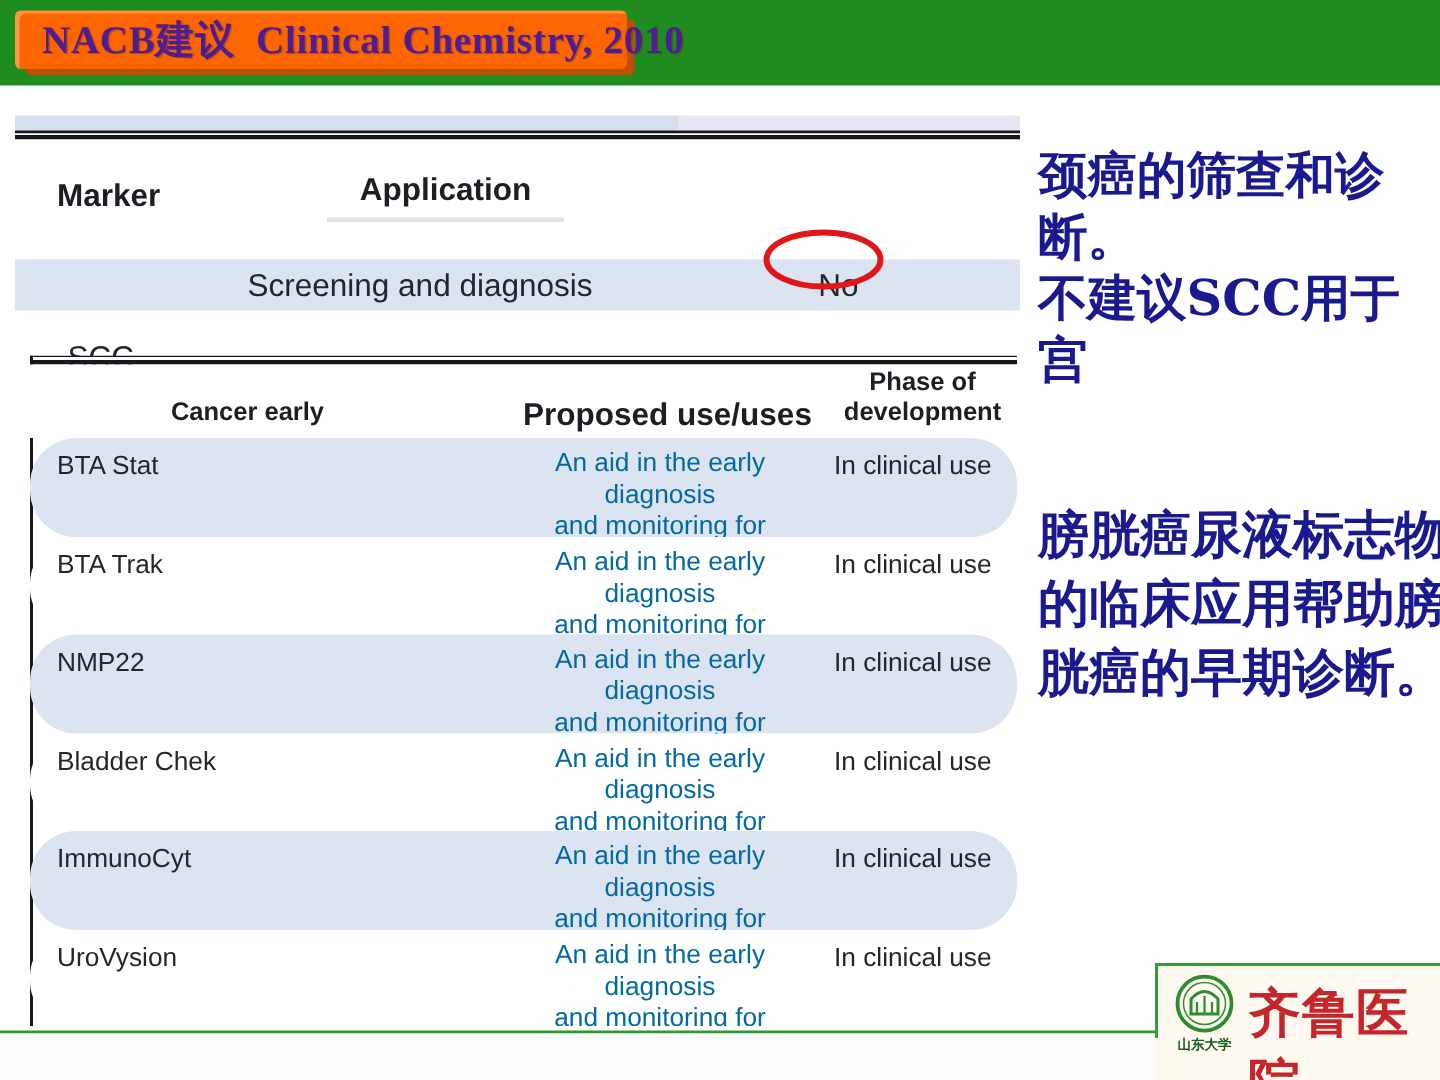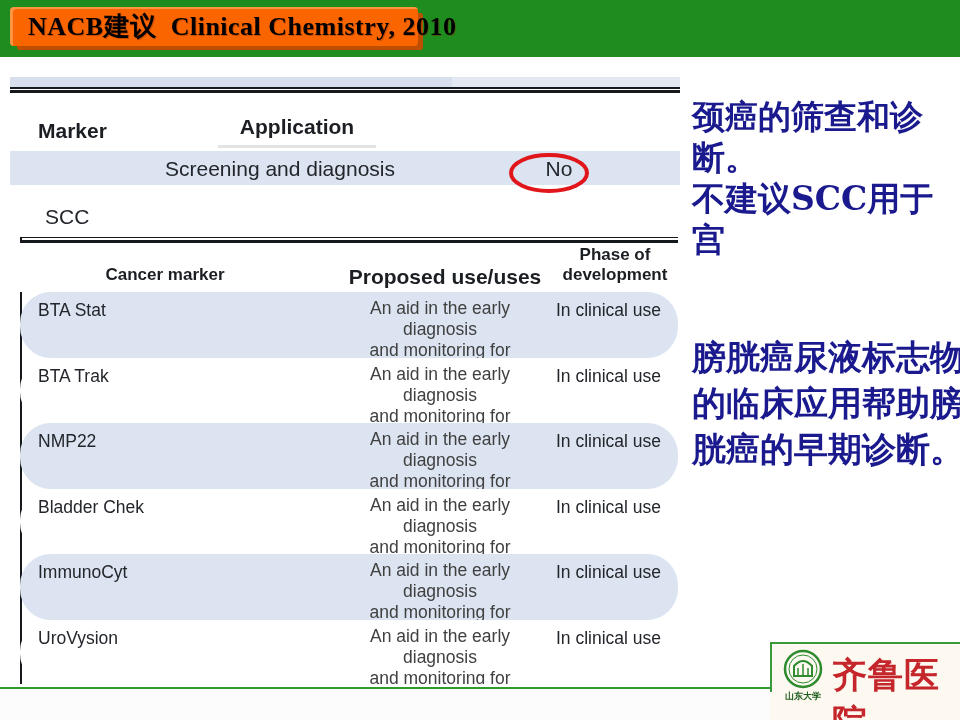--- a/index.html
+++ b/index.html
@@ -11,53 +11,53 @@
   .green-band { position:absolute; left:0; top:0; width:960px; height:57px; background:#1e8c1e; }
 
   
   .banner {
     position:absolute; left:10px; top:7px; width:408px; height:39px;
     background:#fb6500; border-radius:4px;
     box-shadow:6px 5px 0 -1px #bf4f00, inset 3px 2px 0 rgba(255,190,120,.55);
     display:flex; align-items:center; padding-left:18px;
   }
   .banner-title {
-    color:#000000; font-family:"Liberation Serif", serif; font-weight:bold;
+    color:#4c1d95; font-family:"Liberation Serif", serif; font-weight:bold;
     font-size:26px; white-space:pre; letter-spacing:.5px;
     text-shadow:1px 1px 0 rgba(120,40,0,.4);
   }
 
   
   .table1 { position:absolute; left:10px; top:77px; width:670px; }
   .t1-strip { height:10px; background:linear-gradient(to right,#d6dfeb 0 66%,#e3e9f3 66% 100%); }
   .rule-thin  { height:2px; background:#15181c; }
   .rule-gap   { height:1px; background:#ffffff; }
   .rule-thick { height:3px; background:#15181c; }
-  .t1-head { position:relative; height:58px; background:#ffffff; }
+  .t1-head { position:relative; height:80px; background:#ffffff; }
   .t1-h-marker { position:absolute; left:28px; top:26px; font-size:21px; font-weight:bold; color:#1b1e23; }
   .t1-h-app { position:absolute; left:187px; top:22px; width:200px; text-align:center; font-size:21px; font-weight:bold; color:#1b1e23; }
   .t1-h-app-underline { position:absolute; left:208px; top:52px; width:158px; height:3px; background:#e3e3e3; }
   .t1-h-nacb { position:absolute; left:418px; top:7px; width:240px; text-align:center; font-size:20px; font-weight:bold; color:#1b1e23; line-height:23px; }
   .t1-row { position:relative; height:34px; background:#dbe4f0; }
   .t1-c-marker { position:absolute; left:35px; top:6px; font-size:21px; color:#23262b;margin-top:48px; }
   .t1-c-app { position:absolute; left:155px; top:6px; font-size:21px; color:#23262b; }
   .t1-c-no { position:absolute; left:499px; top:6px; width:100px; text-align:center; font-size:21px; color:#23262b; }
   .t1-ellipse { position:absolute; left:0; top:0; width:670px; height:120px; overflow:visible; pointer-events:none; }
 
   
   .table2 { position:absolute; left:20px; top:237px; width:658px; height:447px; overflow:hidden; }
   .table2 .left-border { position:absolute; left:0; top:0; width:2px; height:447px; background:#15181c; }
   .t2-head { position:relative; height:49px; background:#ffffff; }
   .t2-h-marker { position:absolute; left:55px; top:22px; width:180px; text-align:center; font-size:17px; font-weight:bold; color:#1b1e23; }
   .t2-h-use { position:absolute; left:325px; top:22px; width:200px; text-align:center; font-size:21px; font-weight:bold; color:#1b1e23; }
   .t2-h-phase { position:absolute; left:532px; top:2px; width:126px; text-align:center; font-size:17px; font-weight:bold; color:#1b1e23; line-height:20px; }
   .t2-rows > .t2row:nth-child(odd) { background:#dbe4f0; }
   .t2row { position:relative; height:65.5px; background:#ffffff;border-radius:31px; }
   .t2marker { position:absolute; left:18px; top:8px; font-size:17.5px; color:#23262b; }
-  .t2use { position:absolute; left:312px; top:6px; width:216px; text-align:center; font-size:17.5px; color:#404040; line-height:21px; }
+  .t2use { position:absolute; left:312px; top:6px; width:216px; text-align:center; font-size:17.5px; color:#0369a1; line-height:21px; }
   .t2phase { position:absolute; left:536px; top:8px; font-size:17.5px; color:#23262b; }
 
   
   .note { position:absolute; color:#1a1a8e; font-family:"DejaVu Serif", serif; font-weight:bold; }
   .note1 { left:692px; top:96px;  font-size:33px; line-height:41px; width:268px; }
   .note2 { left:692px; top:334px; font-size:34px; line-height:46px; width:272px; }
 
   
   .bottom-line  { position:absolute; left:0; top:687px; width:960px; height:2px; background:#2e9b2e; }
   .bottom-strip { position:absolute; left:0; top:689px; width:960px; height:31px; background:#fcfcfc; }
@@ -99,21 +99,21 @@
       <ellipse cx="539" cy="96" rx="38" ry="18" fill="none" stroke="#e0161b" stroke-width="4"></ellipse>
     </svg>
   </div>
 
   <div class="table2">
     <div class="rule-thin" style="height:1px;"></div>
     <div class="rule-gap" style="height:2px;"></div>
     <div class="rule-thick"></div>
     <div class="left-border"></div>
     <div class="t2-head">
-      <div class="t2-h-marker">Cancer marker</div>
+      <div class="t2-h-marker">Cancer early</div>
       <div class="t2-h-use">Proposed use/uses</div>
       <div class="t2-h-phase">
         <div>Phase of</div>
         <div>development</div>
       </div>
     </div>
     <div class="t2-rows">
 
       <div class="t2row">
         <div class="t2marker">BTA Stat</div>

